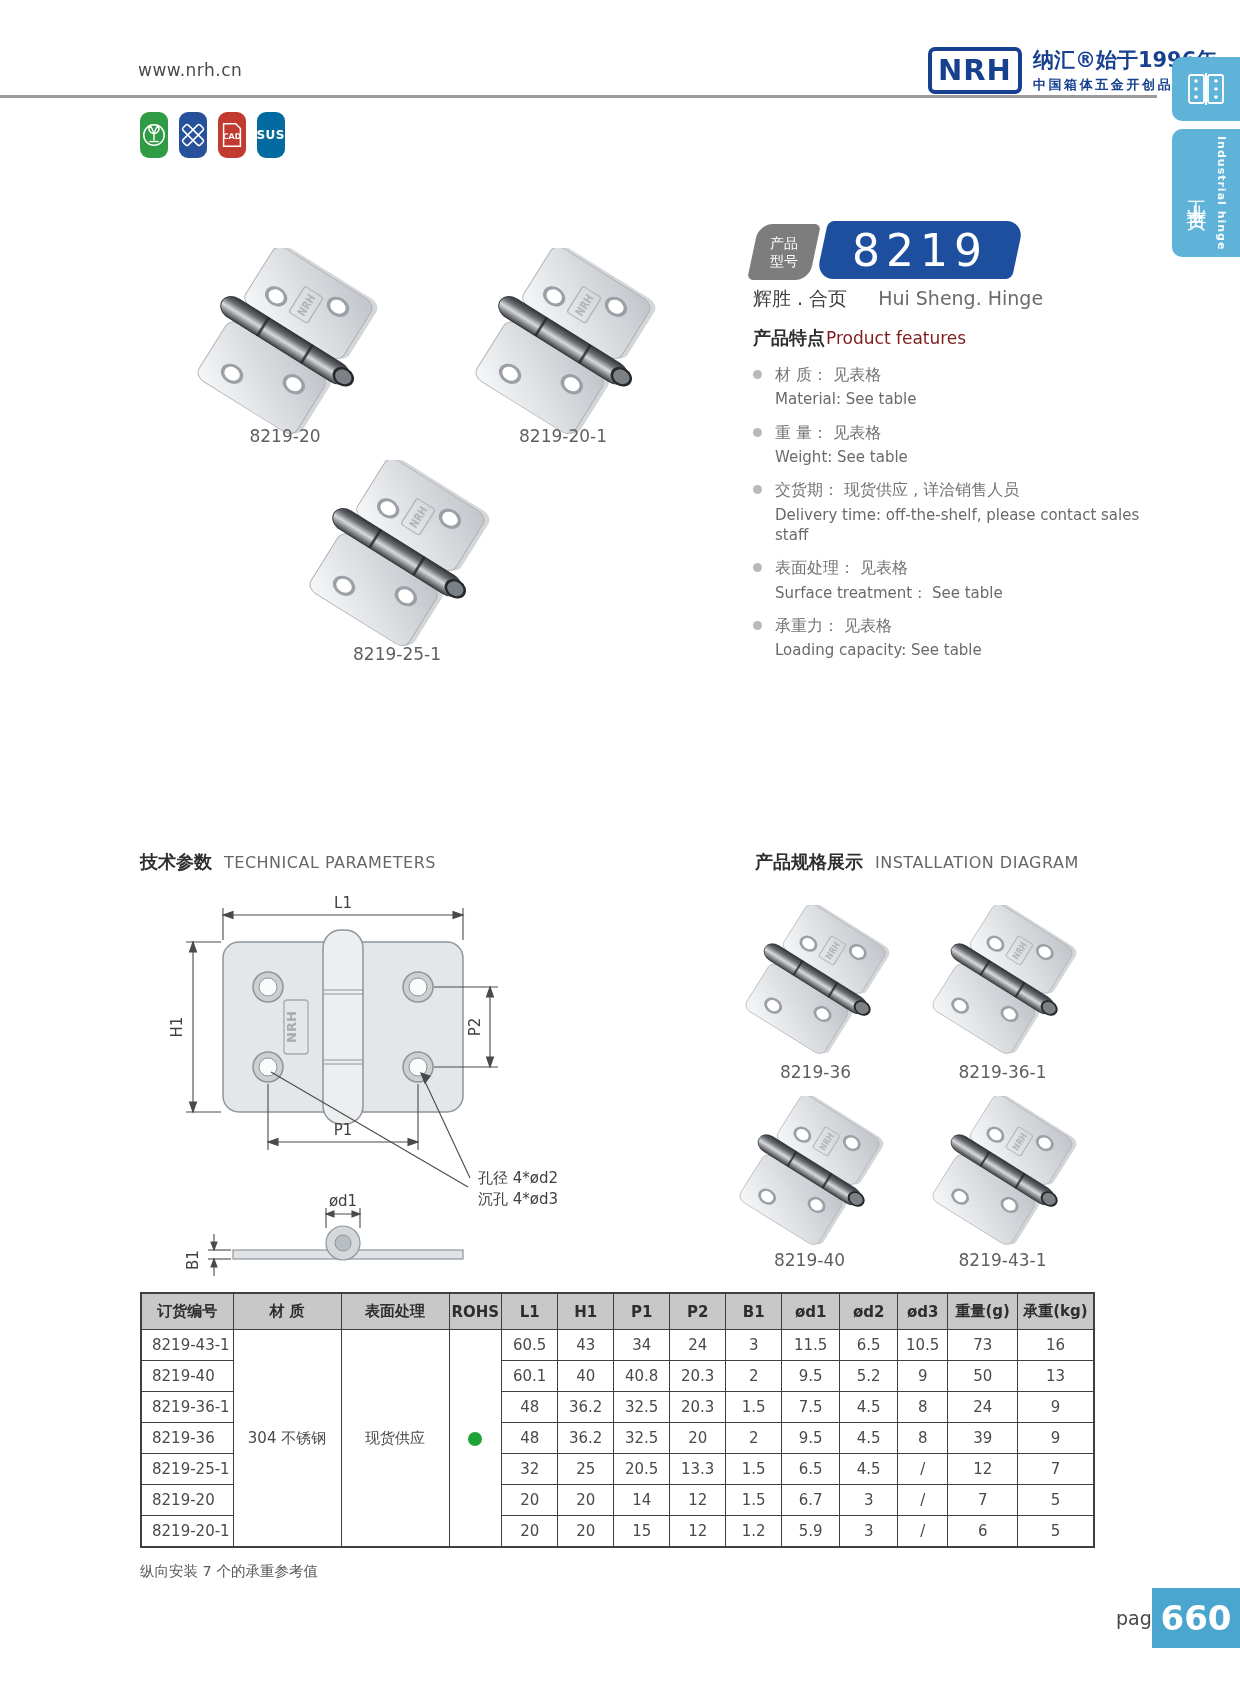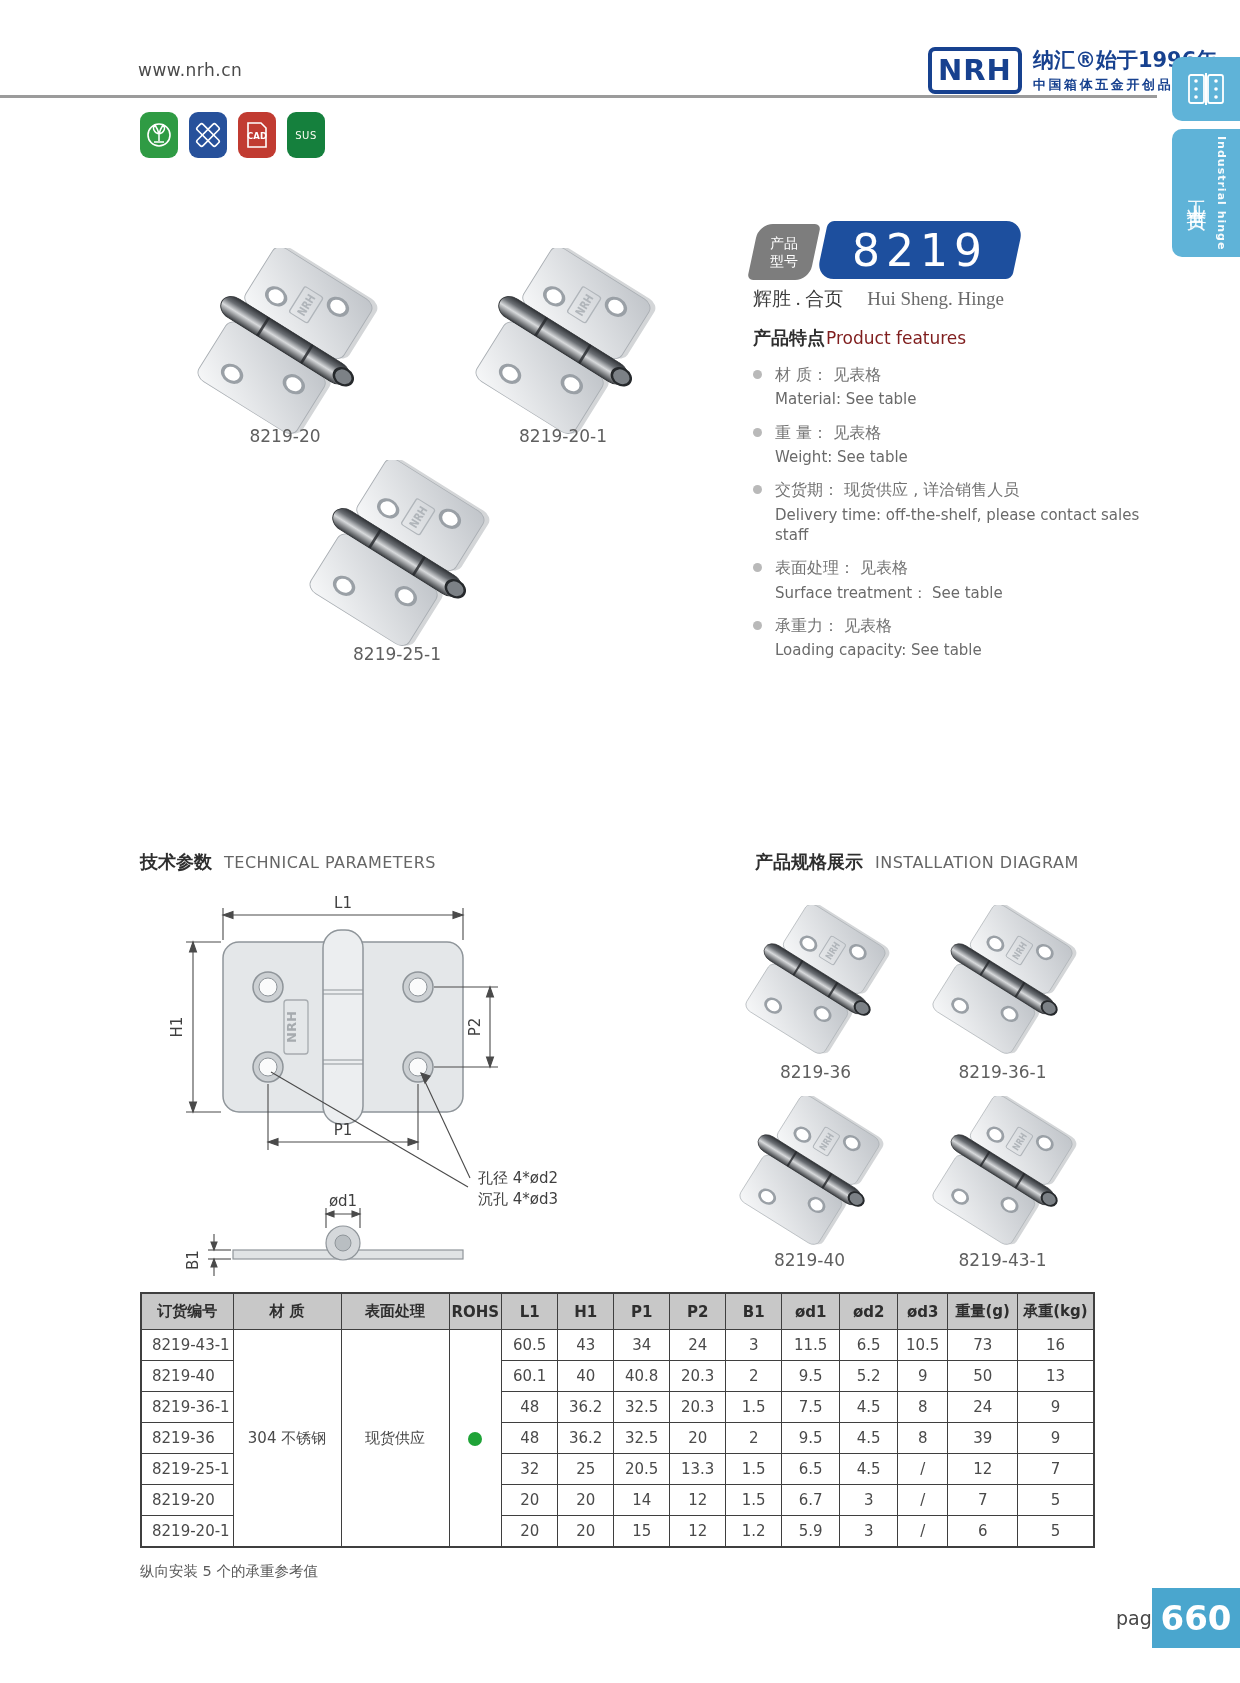--- a/index.html
+++ b/index.html
@@ -12,41 +12,41 @@
   .brand{left:928px;top:46px;display:flex;gap:11px;align-items:center;}
   .nrh-box{border:4px solid #17418f;border-radius:7px;color:#17418f;font-weight:800;
            font-size:29px;line-height:1;padding:5px 6px;letter-spacing:1px;}
   .brand-lines{display:flex;flex-direction:column;gap:2px;}
   .brand-l1{font-size:21px;font-weight:800;color:#17418f;}
   .brand-l2{font-size:13px;font-weight:700;color:#17418f;letter-spacing:2.6px;}
   .rule{left:0;top:95px;width:1157px;height:3px;background:#9b9b9b;}
 
   
   .badges{left:140px;top:112px;display:flex;gap:11px;}
-  .badge{width:38px;height:46px;border-radius:9px;display:flex;align-items:center;justify-content:center;color:#fff;}
+  .badge{width:28px;height:46px;border-radius:9px;display:flex;align-items:center;justify-content:flex-end;color:#fff;}
   .badge-eco{background:#2f9b44;}
   .badge-tools{background:#27519b;}
   .badge-cad{background:#c13b31;}
-  .badge-sus{background:#15803d;font-weight:400;font-size:10px;color:#fdfdf4;letter-spacing:.5px;}
+  .badge-sus{background:#0369a1;font-weight:700;font-size:12px;color:#fdfdf4;letter-spacing:.5px;}
 
   
   .side-tab{left:1172px;width:68px;background:#5fb3d8;border-radius:10px 0 0 10px;}
   .tab-icon{top:57px;height:64px;display:flex;align-items:center;justify-content:center;}
   .tab-label{top:129px;height:128px;display:flex;align-items:center;justify-content:center;gap:4px;}
   .vzh{writing-mode:vertical-lr;font-size:20px;color:rgba(255,255,255,.92);letter-spacing:4px;}
   .ven{writing-mode:vertical-lr;font-size:11px;font-weight:700;color:rgba(255,255,255,.95);letter-spacing:1px;}
 
   
   .model-tag{left:753px;top:224px;width:62px;height:56px;background:#7d7d7d;transform:skewX(-12deg);
              border-radius:14px 6px 14px 6px;display:flex;align-items:center;justify-content:center;}
   .model-tag-inner{transform:skewX(12deg);color:#fff;font-size:14px;line-height:1.25;text-align:center;}
   .model-banner{left:822px;top:221px;width:196px;height:58px;background:#1d4f9e;transform:skewX(-12deg);
                 border-radius:6px 18px 6px 18px;display:flex;align-items:center;justify-content:center;}
   .model-banner-inner{transform:skewX(12deg);color:#fff;font-size:44px;letter-spacing:6px;}
-  .prod-name{left:753px;top:286px;display:flex;gap:24px;align-items:baseline;font-family:Liberation Serif, serif;}
+  .prod-name{left:753px;top:286px;display:flex;gap:31px;align-items:baseline;}
   .prod-name-zh{font-size:19px;color:#3c3c3c;}
   .prod-name-en{font-size:19px;color:#6b6b6b;}
 
   
   .features{left:753px;top:326px;width:392px;}
   .features-title{display:flex;gap:1px;align-items:baseline;margin-bottom:14px;}
   .features-title-zh{font-size:18px;font-weight:700;color:#2f2f2f;}
   .features-title-en{font-size:17px;color:#7f1d1d;}
   .feat{position:relative;padding-left:22px;margin-bottom:12px;}
   .feat::before{content:"";position:absolute;left:0;top:6px;width:9px;height:9px;border-radius:50%;background:#b9b9b9;}
@@ -494,18 +494,18 @@
           <td>12</td>
         <td>1.2</td>
           <td>5.9</td>
         <td>3</td>
           <td>/</td>
         <td>6</td>
           <td>5</td>
       </tr>
     </tbody>
   </table>
-  <div class="abs table-note">纵向安装 5 个的承重参考值</div>
+  <div class="abs table-note">纵向安装 7 个的承重参考值</div>
 
   <div class="abs page-label">page</div>
   <div class="abs page-num">660</div>
 
 </div>
 
 </body></html>

